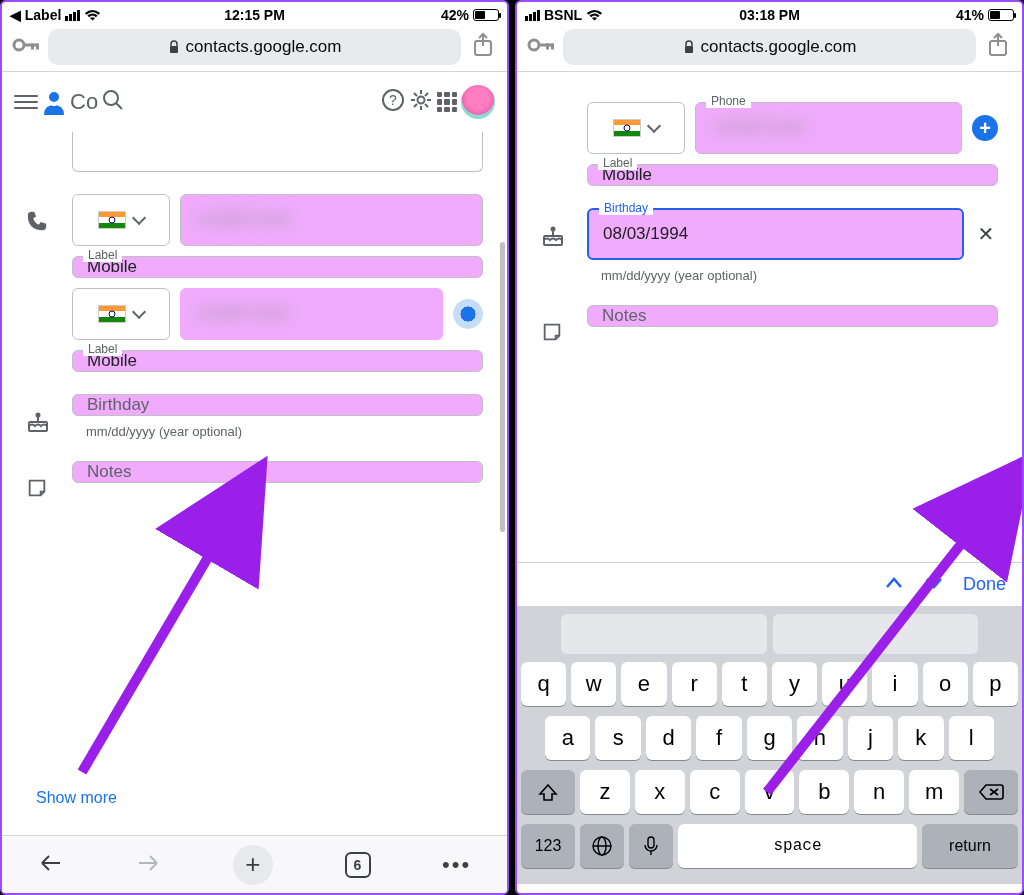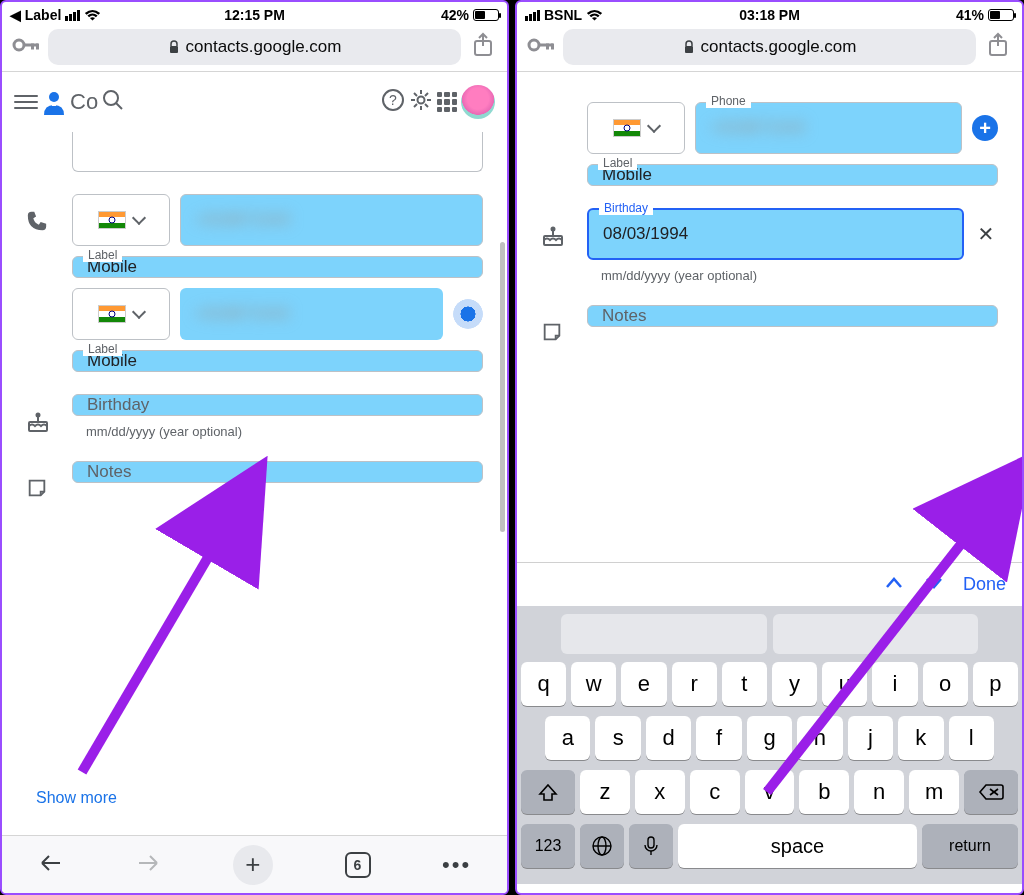--- a/index.html
+++ b/index.html
@@ -47,21 +47,21 @@
   .content.right-c{ height:calc(100% - 24px - 46px); padding:0 24px;}
 
   .row{ display:flex; align-items:flex-start; gap:16px; margin-top:22px; position:relative;}
   .row .icon-col{ width:30px; padding-top:16px; color:#5f6368;}
   .fieldcol{ flex:1; display:flex; flex-direction:column; gap:10px; position:relative;}
   .hline{ display:flex; gap:10px; align-items:center;}
   .flag-select{ width:98px; height:52px; border:1px solid #bdc1c6; border-radius:6px; display:flex; align-items:center; justify-content:center; gap:8px;}
   .flag{ width:28px;height:18px; background:linear-gradient(#ff9933 33%, #fff 33% 66%, #138808 66%); border:1px solid #ccc; position:relative;}
   .flag::after{content:"";position:absolute;left:50%;top:50%;width:5px;height:5px;border:1px solid #000080;border-radius:50%;transform:translate(-50%,-50%);}
   .chev{width:10px;height:10px;border-right:2px solid #5f6368;border-bottom:2px solid #5f6368;transform:rotate(45deg);margin-top:-4px;}
-  .textfield{ flex:1; height:52px; border:1px solid #bdc1c6; border-radius:6px; position:relative; display:flex; align-items:center; padding:0 14px; font-size:17px; color:#202124; background:#7dd3fc;}
+  .textfield{ flex:1; height:52px; border:1px solid #bdc1c6; border-radius:6px; position:relative; display:flex; align-items:center; padding:0 14px; font-size:17px; color:#202124; background:#f0abfc;}
   .textfield.focused{ border:2.5px solid #2361f5;}
   .textfield .legend{ position:absolute; top:-9px; left:10px; background:#fff; padding:0 5px; font-size:12px; color:#5f6368;}
   .textfield.focused .legend{ color:#2361f5;}
   .textfield .ph{ color:#5f6368;}
   .hint{ font-size:13px; color:#5f6368; padding-left:14px; margin-top:-2px;}
   .blur{ filter: blur(7px); color:#999;}
   .radio-dot{ width:30px;height:30px;border-radius:50%;background:radial-gradient(circle,#1a73e8 35%, rgba(26,115,232,0.25) 36% 70%, transparent 71%);}
   .plus-circle{width:26px;height:26px;border-radius:50%;background:#1a73e8;color:#fff;display:flex;align-items:center;justify-content:center;font-size:20px;font-weight:600;}
   .xbtn{ width:24px;color:#3c4043;font-size:20px;text-align:center;}
 
@@ -81,21 +81,21 @@
   .keyboard{ background:#d1d3d9; padding:8px 4px 6px 4px;}
   .krow{ display:flex; gap:5px; justify-content:center; margin-bottom:10px;}
   .key{ flex:1; height:44px; background:#fff; border-radius:6px; box-shadow:0 1px 0 #898a8d; display:flex; align-items:center; justify-content:center; font-size:22px; color:#000;}
   .krow.r2{ padding:0 24px;}
   .key.special{ background:#adb1ba; }
   .key.shift{ flex:0 0 54px;}
   .key.back{ flex:0 0 54px;}
   .key.num{ flex:0 0 54px; font-size:16px;}
   .key.globe{ flex:0 0 44px;}
   .key.mic{ flex:0 0 44px;}
-  .key.space{ flex:1; font-size:20px;}
+  .key.space{ flex:1; font-size:16px;font-family:Liberation Mono, monospace;}
   .key.return{ flex:0 0 96px; font-size:16px;}
 
   
   .arrow{ position:absolute; pointer-events:none;}
   .arrow svg{ overflow:visible;}
 
   .wifi-svg{width:17px;height:13px;}
 </style>
 </head>
 <body>

